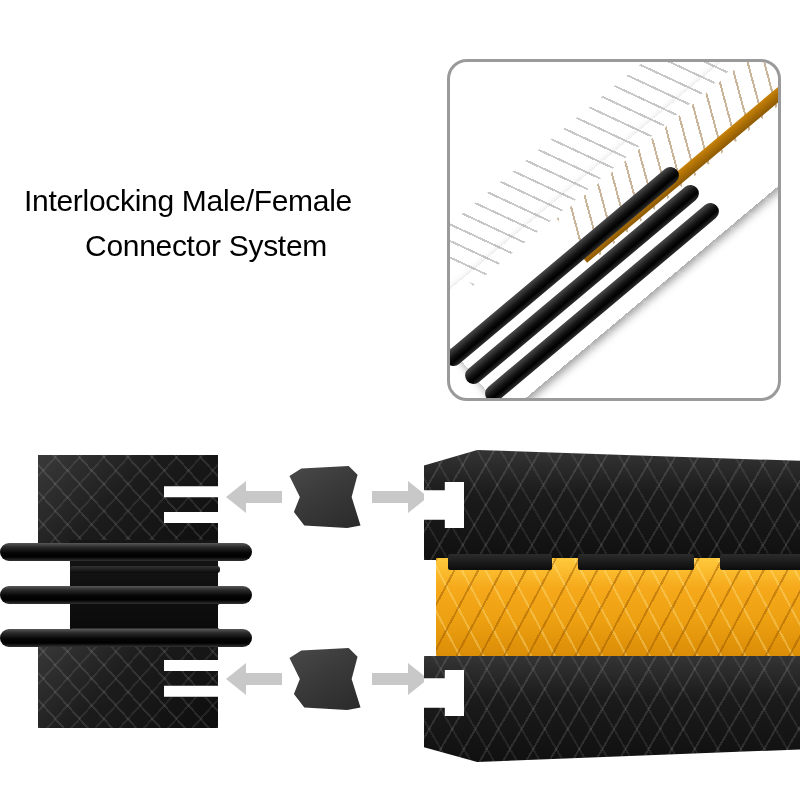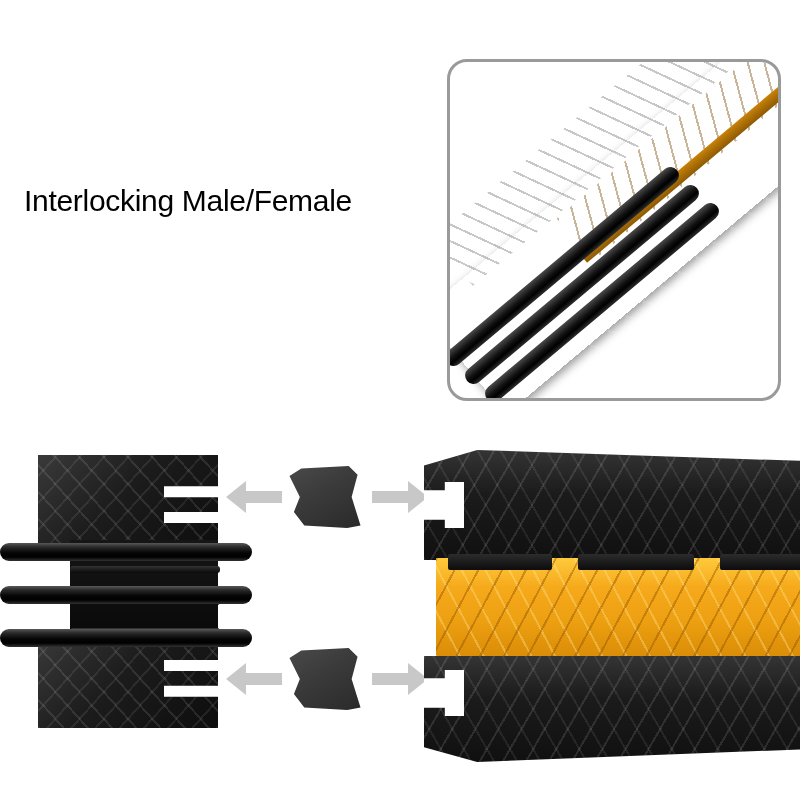--- a/index.html
+++ b/index.html
@@ -249,20 +249,21 @@
                        52% 100%, 52% 82%, 0 82%);
   }
 </style>
 </head>
 <body>
 
 <div id="stage">
 
   <div id="headline">
     <span class="ln ln1">Interlocking Male/Female</span>
+    <span class="ln ln2">Connector System</span>
   </div>
 
   <div id="inset-panel">
     <div id="inset-clip">
 
       <div class="ins-part ins-body-top tex-chev"></div>
       <div class="ins-part ins-body tex-diamond"></div>
       <div class="ins-part ins-yellow tex-chev-y"></div>
       <div class="ins-part ins-yellow-edge"></div>
       <div class="ins-part ins-face tex-diamond"></div>

